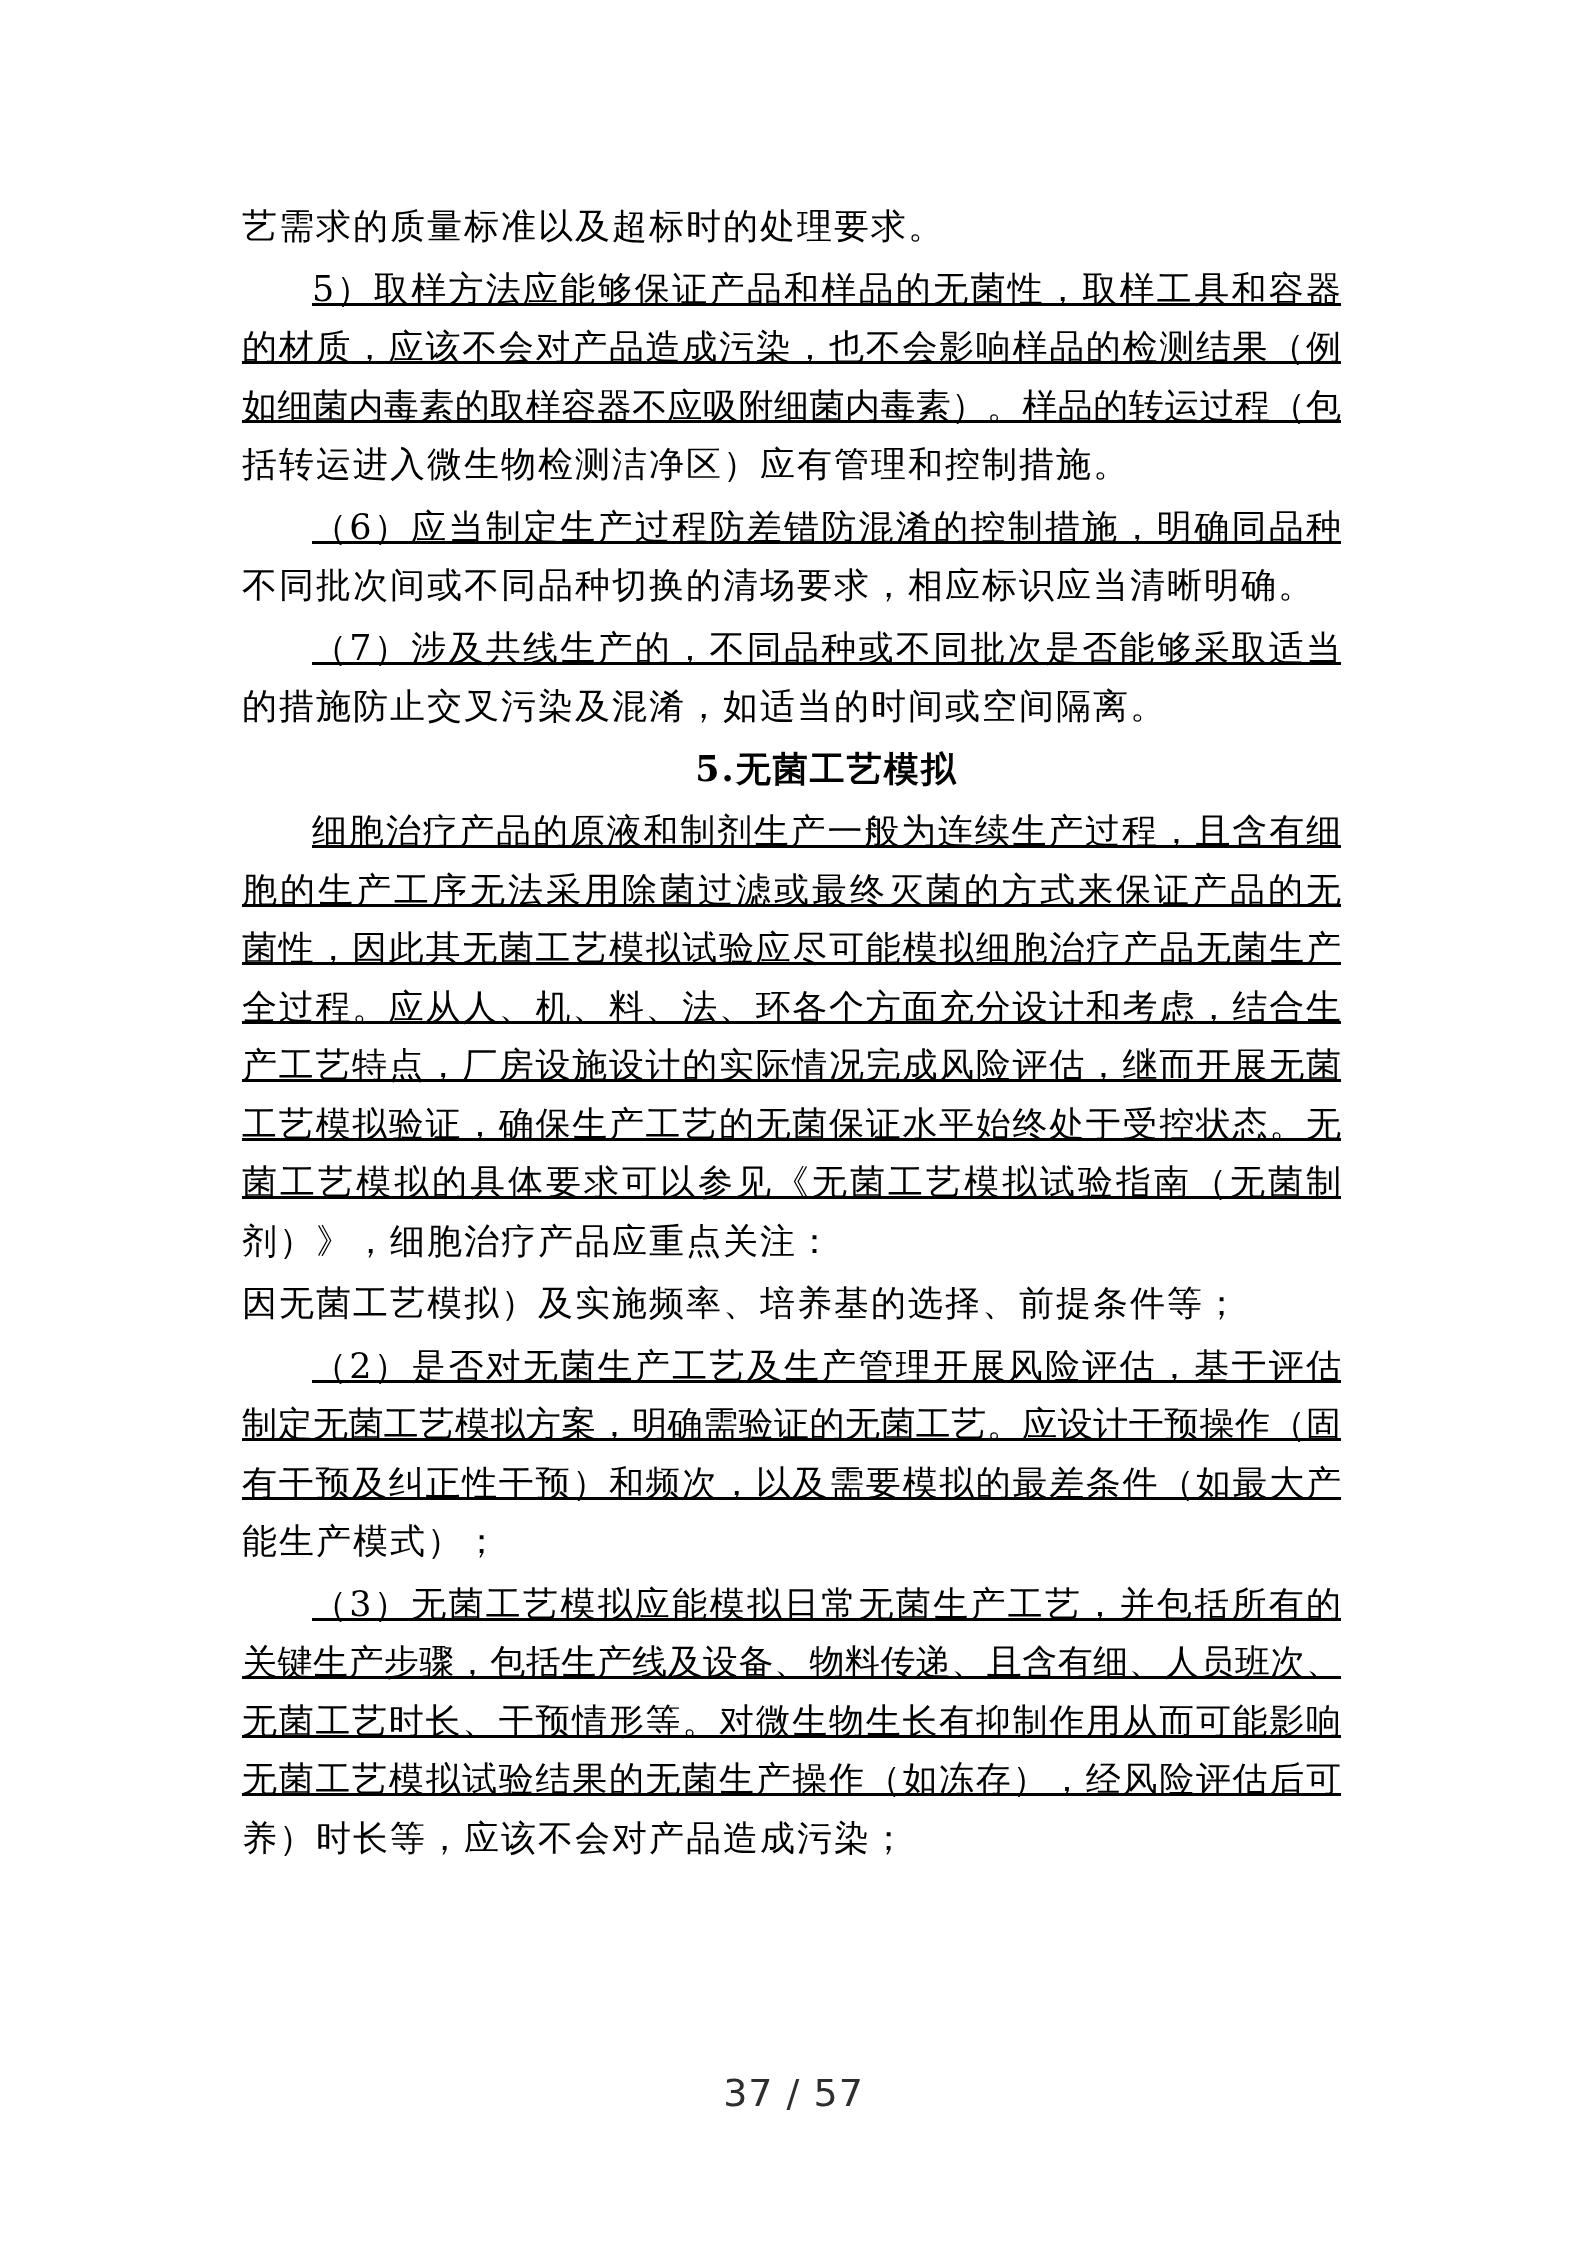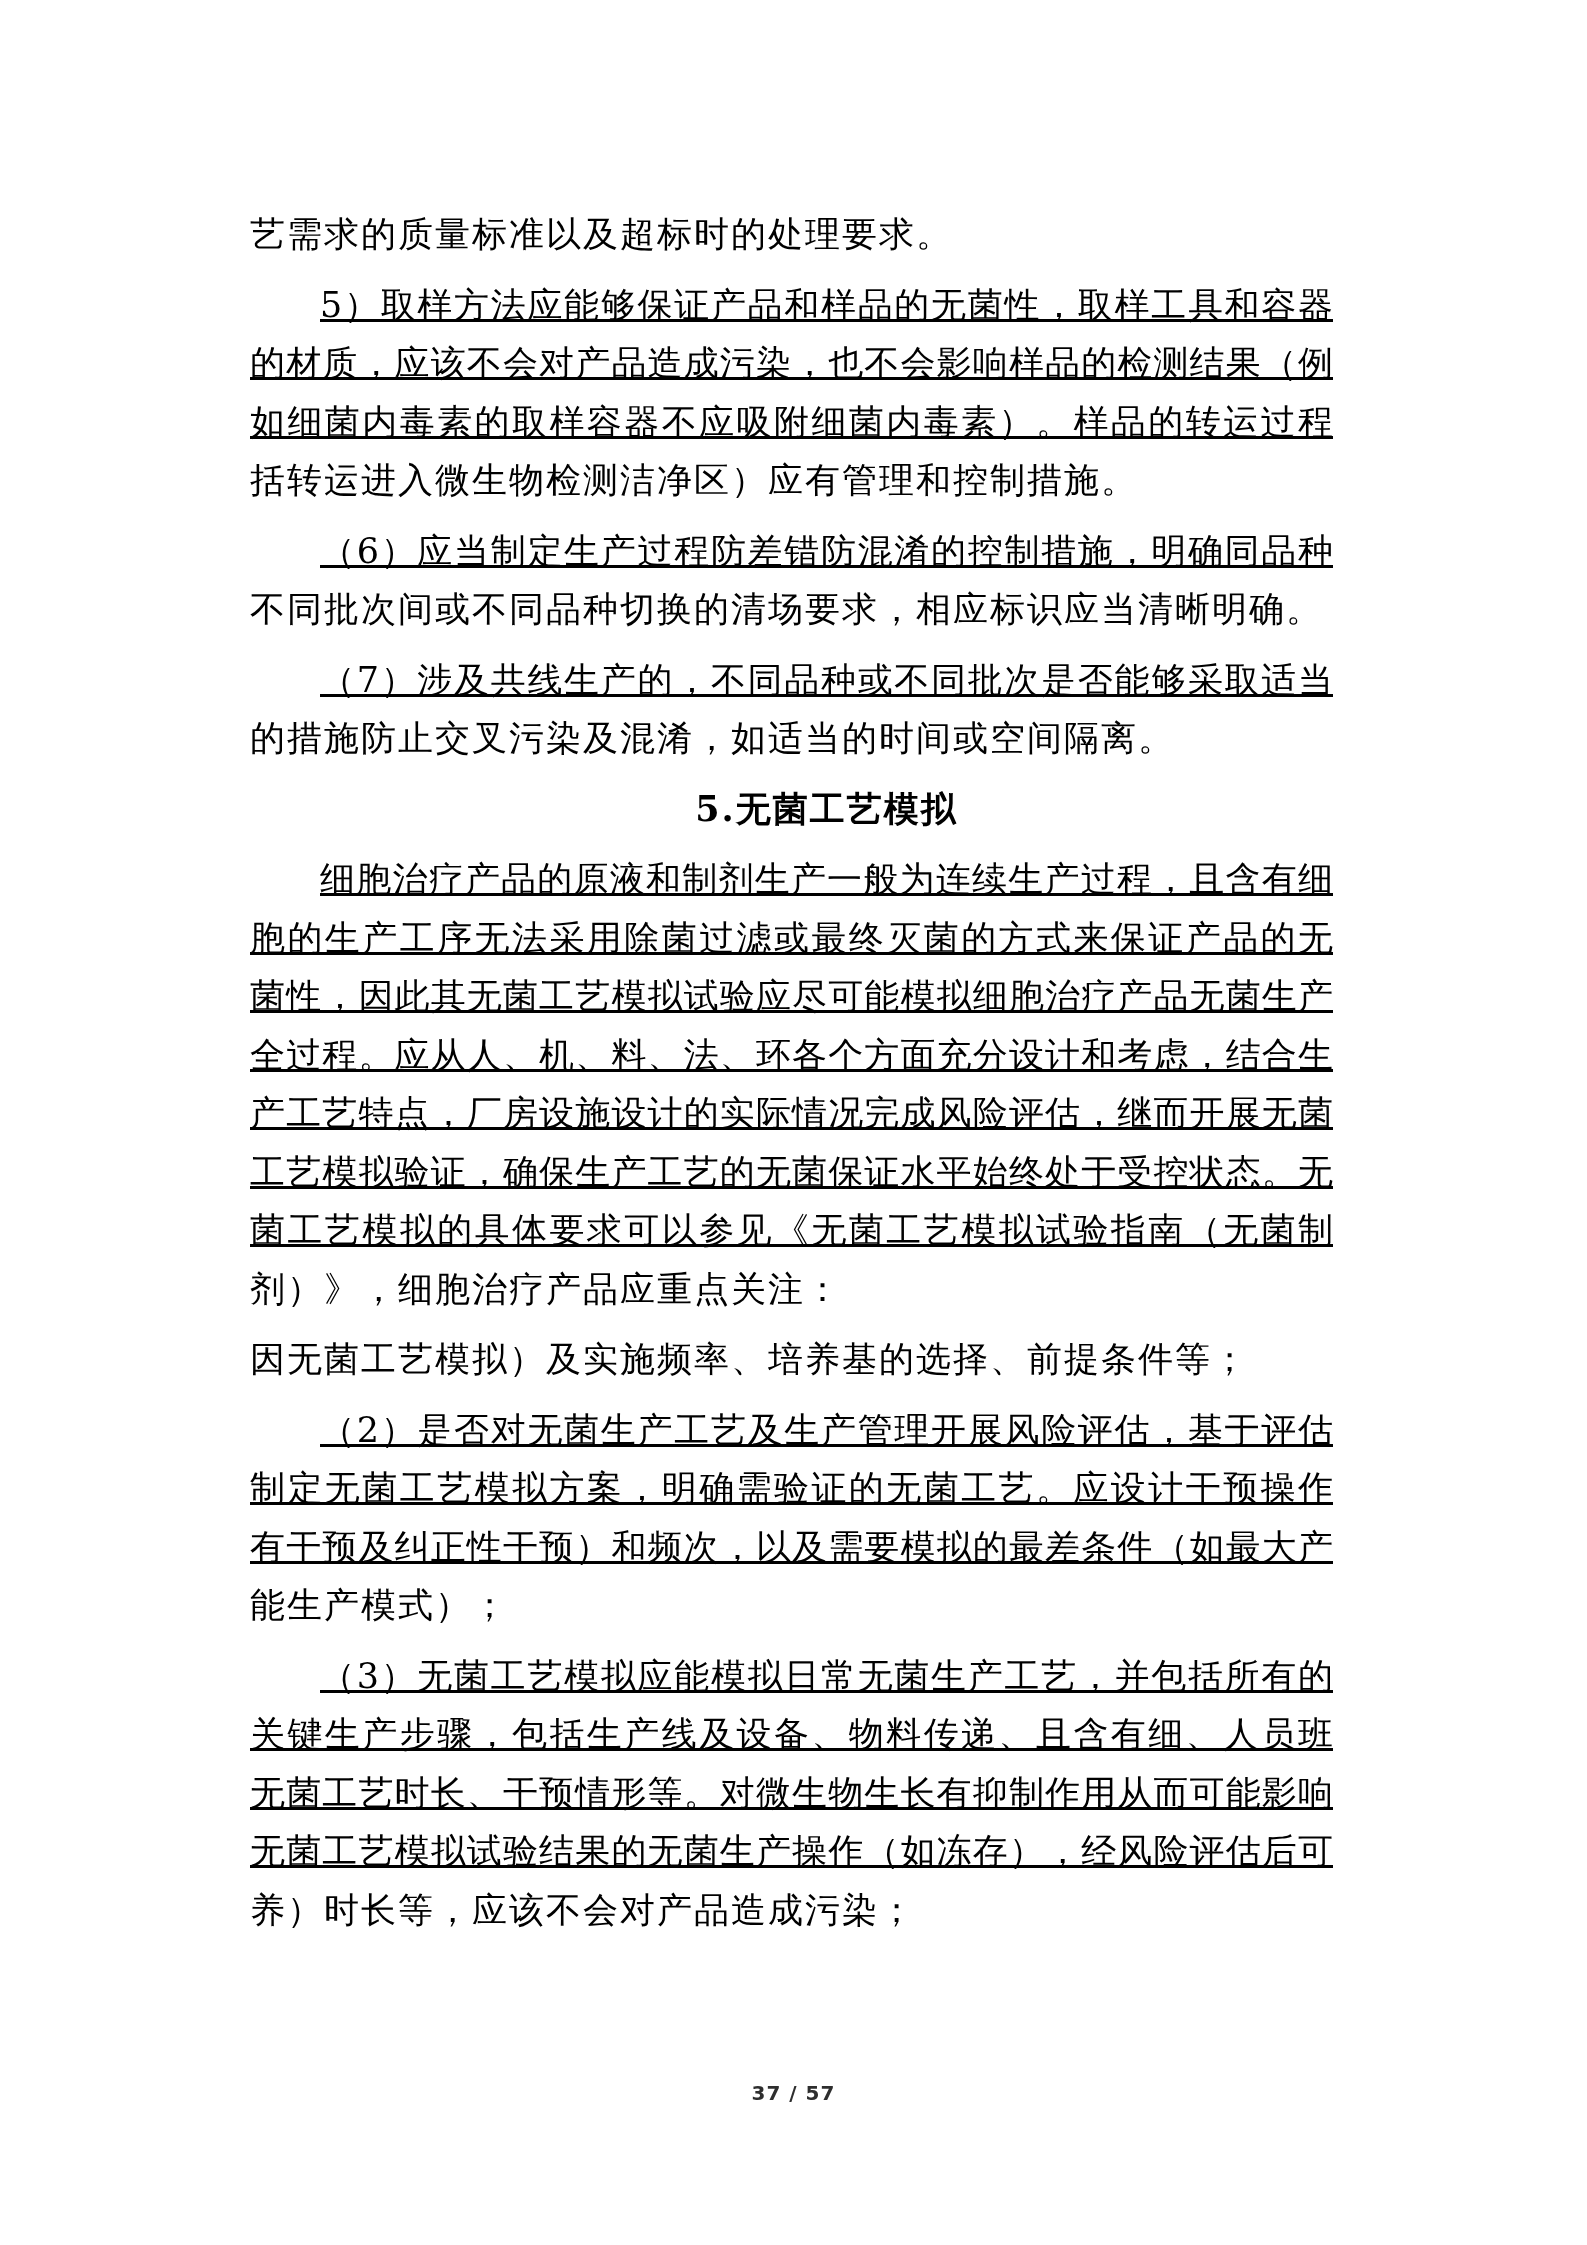--- a/index.html
+++ b/index.html
@@ -21,21 +21,21 @@
     background: #ffffff;
     overflow: hidden;
   }
   .text-block {
     position: absolute;
     left: 238px;
     top: 193px;
     width: 1107px;
   }
   .paragraph {
-    margin: 12px;
+    margin: 4px;
     padding: 0;
   }
   .line {
     height: 58.5px;
     line-height: 58.5px;
     font-size: 35px;
     color: #000000;
     letter-spacing: 2px;
     white-space: nowrap;
     overflow: visible;
@@ -57,25 +57,24 @@
     font-weight: bold;
     text-align: center;
   }
   .footer {
     position: absolute;
     left: 0;
     top: 2070px;
     width: 1587px;
     text-align: center;
     font-family: "DejaVu Sans", sans-serif;
-    font-size: 20px;
+    font-size: 38px;
     line-height: 46px;
     color: #2e2e2e;
     letter-spacing: 1px;
-    font-weight: bold;
   }
 </style>
 </head>
 <body>
 
 <div class="page">
   <main class="text-block">
       <div class="paragraph">
         <div class="line">艺需求的质量标准以及超标时的处理要求。</div>
       </div>

